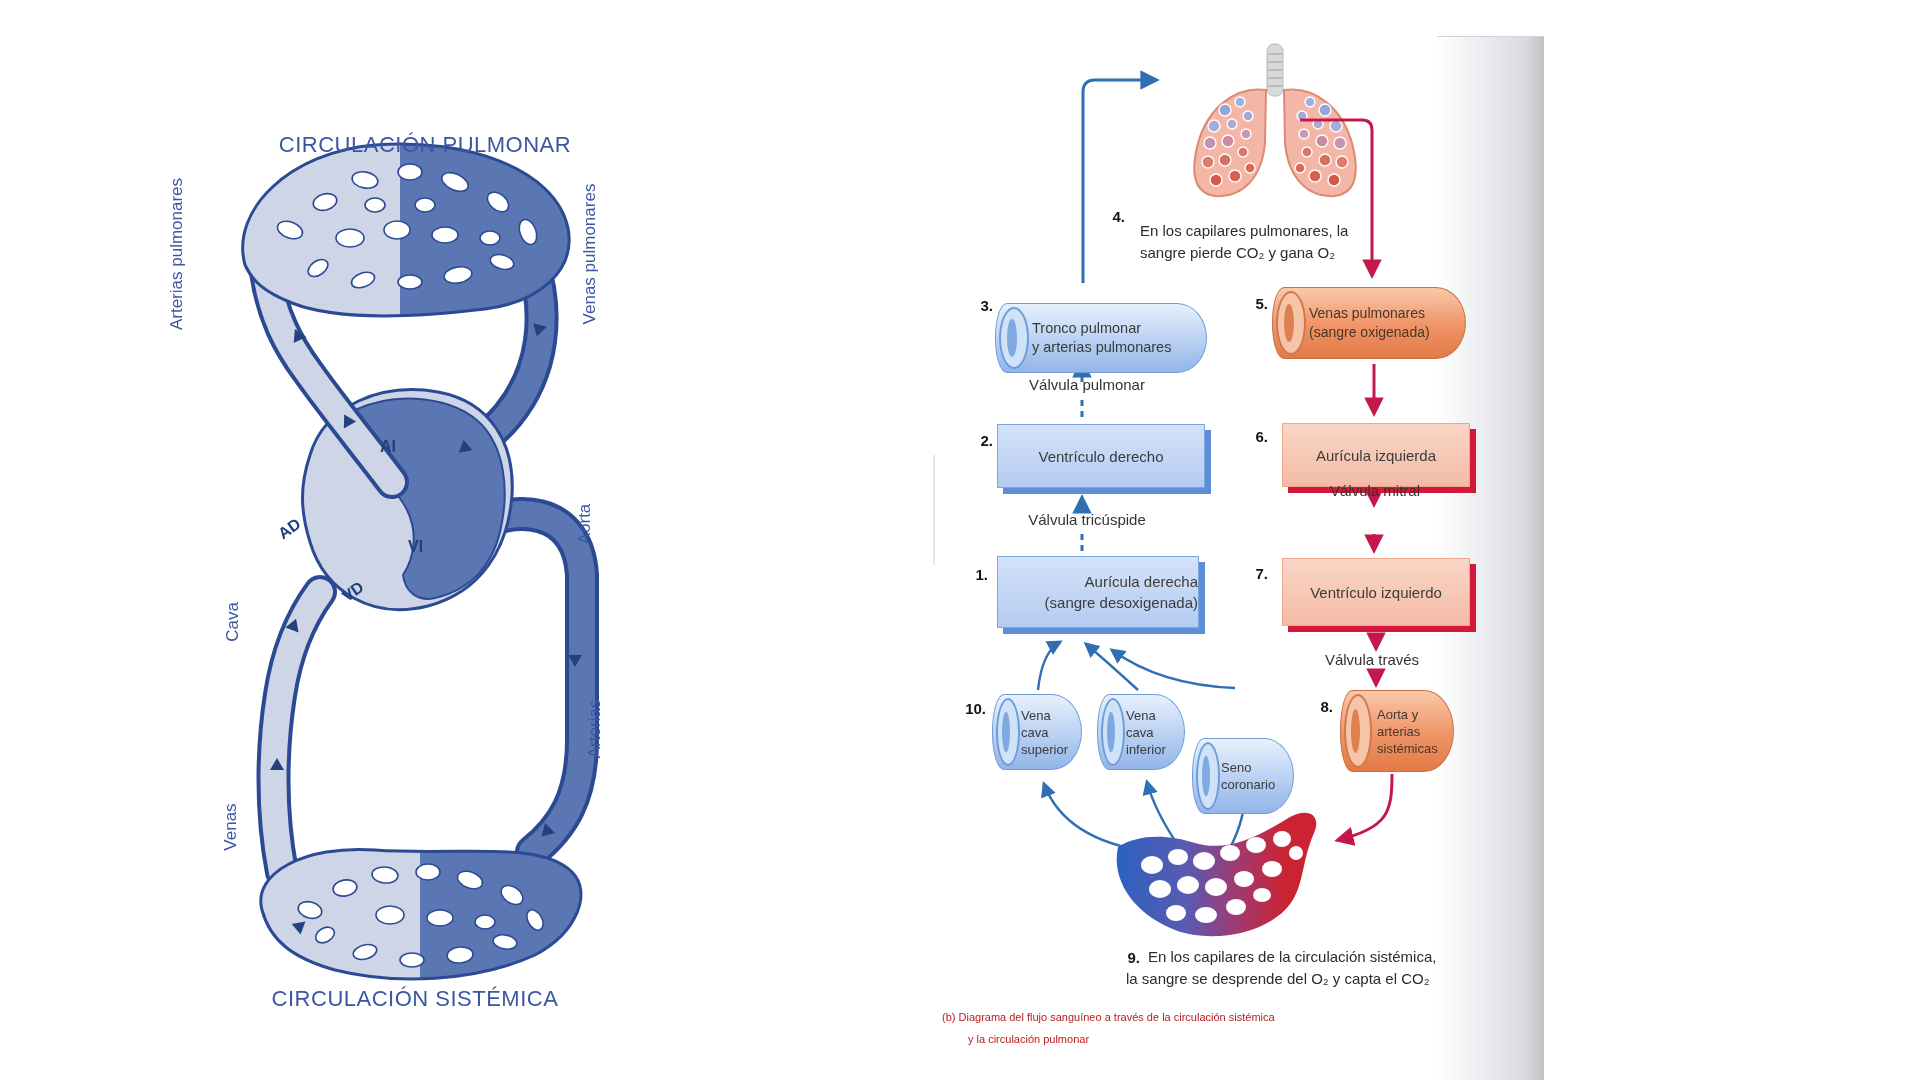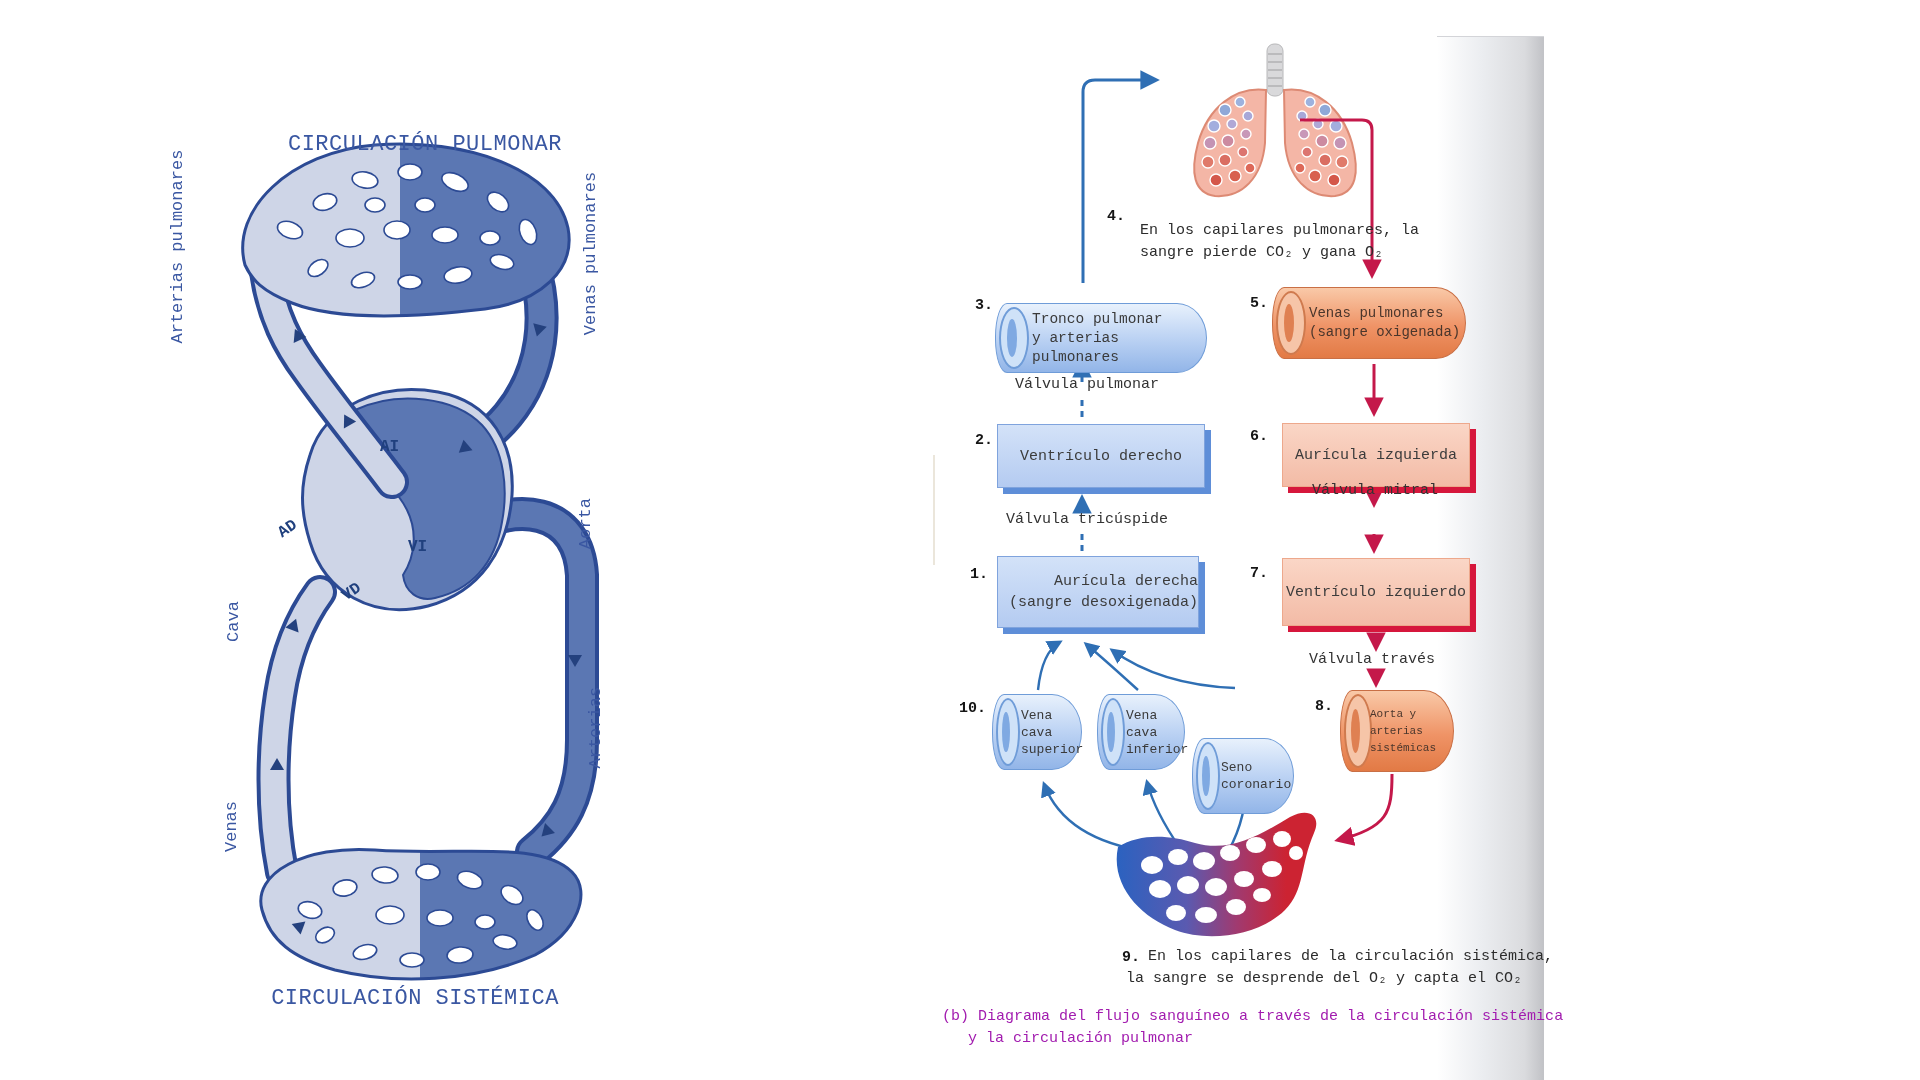--- a/index.html
+++ b/index.html
@@ -1,17 +1,17 @@
 <!DOCTYPE html>
 <html><head>
 <meta charset="utf-8">
 <style>
   html,body{margin:0;padding:0;background:#fff;}
   #stage{position:relative;width:1920px;height:1080px;background:#ffffff;overflow:hidden;
-         font-family:Liberation Mono, monospace;}
+         font-family:Liberation Sans, sans-serif;}
   .abs{position:absolute;}
   
   .big-title{position:absolute;font-size:22px;letter-spacing:.5px;color:#3a57a2;text-align:center;}
   .vlabel{position:absolute;font-size:17px;color:#3a57a2;white-space:nowrap;transform:rotate(-90deg);transform-origin:center center;text-align:center;}
   .chamber{position:absolute;font-size:16px;font-weight:700;color:#20407e;}
   
   .num{position:absolute;width:36px;font-size:15px;font-weight:700;color:#151515;text-align:right;}
   .valve{position:absolute;width:170px;font-size:15px;color:#333;text-align:center;}
   .steptext{position:absolute;font-size:15px;color:#2c2c2c;line-height:22px;white-space:nowrap;}
   .bluebox{position:absolute;background:linear-gradient(180deg,#d3e2f8 0%,#b4cbf1 100%);
@@ -27,21 +27,21 @@
         font-size:13.5px;color:#3a3a3a;line-height:19px;}
   .cylr{position:absolute;background:linear-gradient(180deg,#f9c9a8 0%,#ef9366 55%,#e27a45 100%);
         border:1px solid #c96f45;border-radius:12px 30px 30px 12px / 48% 50% 50% 48%;
         font-size:13.5px;color:#4a362c;line-height:19px;}
   .cap{position:absolute;left:3px;top:3px;bottom:3px;width:26px;border-radius:50%;}
   .capb{background:#cfe2f8;border:2px solid #6f9cd8;}
   .capb .iris{position:absolute;left:6px;top:18%;width:10px;height:64%;border-radius:50%;background:#7fa9e2;}
   .capr{background:#f6c5a8;border:2px solid #cf7a4e;}
   .capr .iris{position:absolute;left:6px;top:18%;width:10px;height:64%;border-radius:50%;background:#df8052;}
   .cyltext{position:absolute;left:36px;top:50%;transform:translateY(-50%);}
-  .caption{position:absolute;font-size:15px;color:#a21caf;line-height:22px;white-space:nowrap;}
+  .caption{position:absolute;font-size:11px;color:#b91c1c;line-height:22px;white-space:nowrap;}
   .page-edge{position:absolute;left:1437px;top:36px;width:107px;height:1044px;
              background:linear-gradient(to right,rgba(236,238,241,0) 0%,#eceef1 40%,#dadbde 82%,#c2c3c7 99%);
              border-top:1px solid #d3d4d8;}
   .crease{position:absolute;left:933px;top:455px;width:2px;height:110px;background:#e6e0d2;opacity:.8;}
 </style>
 </head>
 <body>
 
 <div id="stage">
 
@@ -356,21 +356,21 @@
   <div class="valve" style="left:1287px;top:651px;">Válvula través</div>
 
   <div class="redbox" style="left:1282px;top:558px;width:186px;height:66px;">
     <div>Ventrículo izquierdo</div>
   </div>
 
   <div class="cylr" style="left:1340px;top:690px;width:112px;height:80px;">
     <div class="cap capr" style="width:24px;">
         <div class="iris" style="left:5px;width:9px;"></div>
       </div>
-    <div class="cyltext" style="left:29px;font-size:11px;line-height:17px;">
+    <div class="cyltext" style="left:36px;font-size:13px;line-height:17px;">
       <div>Aorta y</div>
       <div>arterias</div>
       <div>sistémicas</div>
     </div>
   </div>
 
   <div class="steptext" style="left:1148px;top:946px;">En los capilares de la circulación sistémica,</div>
   <div class="steptext" style="left:1126px;top:968px;">la sangre se desprende del O₂ y capta el CO₂</div>
 
   <div class="caption" style="left:942px;top:1006px;">

